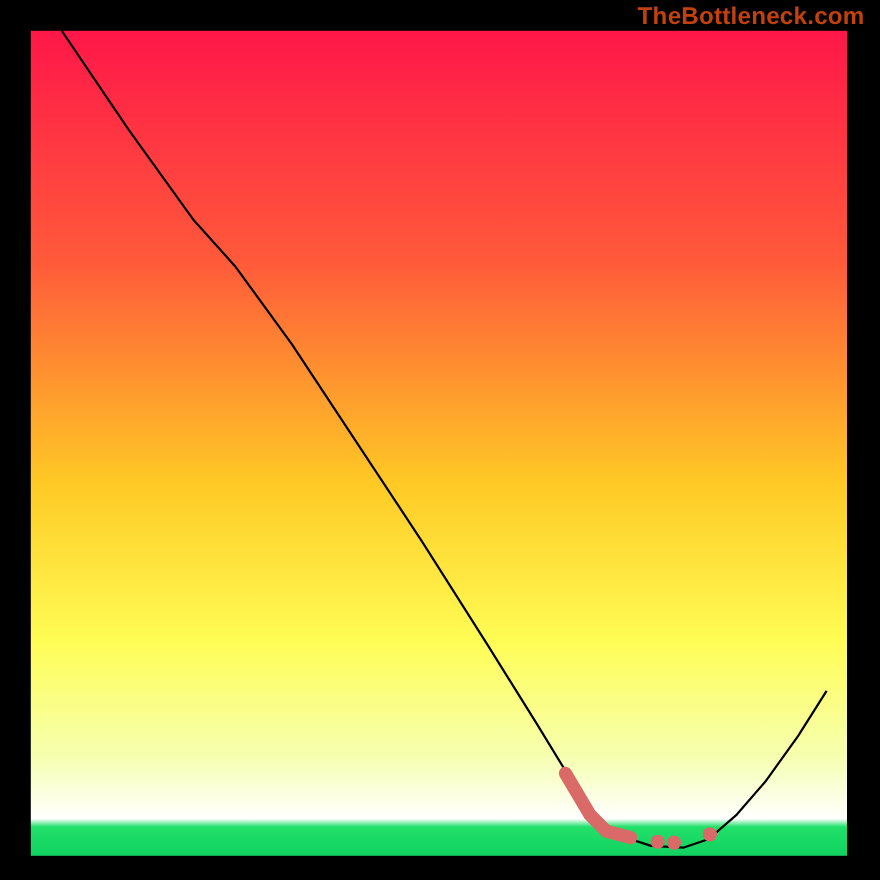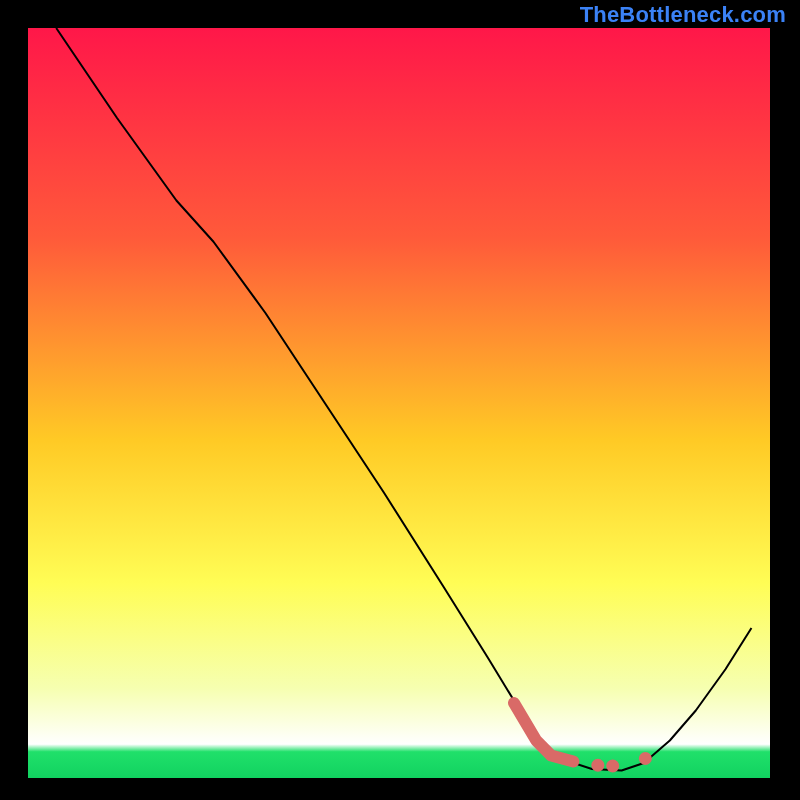--- a/index.html
+++ b/index.html
@@ -16,21 +16,21 @@
     left: 0;
     top: 0;
     width: 800px;
     height: 800px;
   }
   .watermark {
     position: absolute;
     top: 2px;
     right: 14px;
     font-size: 22px;
-    color: #3b82f6;
+    color: #c2410c;
     font-weight: 600;
     letter-spacing: 0.2px;
     z-index: 5;
     user-select: none;
   }
   svg { display: block; }
 </style>
 </head>
 <body>
 

